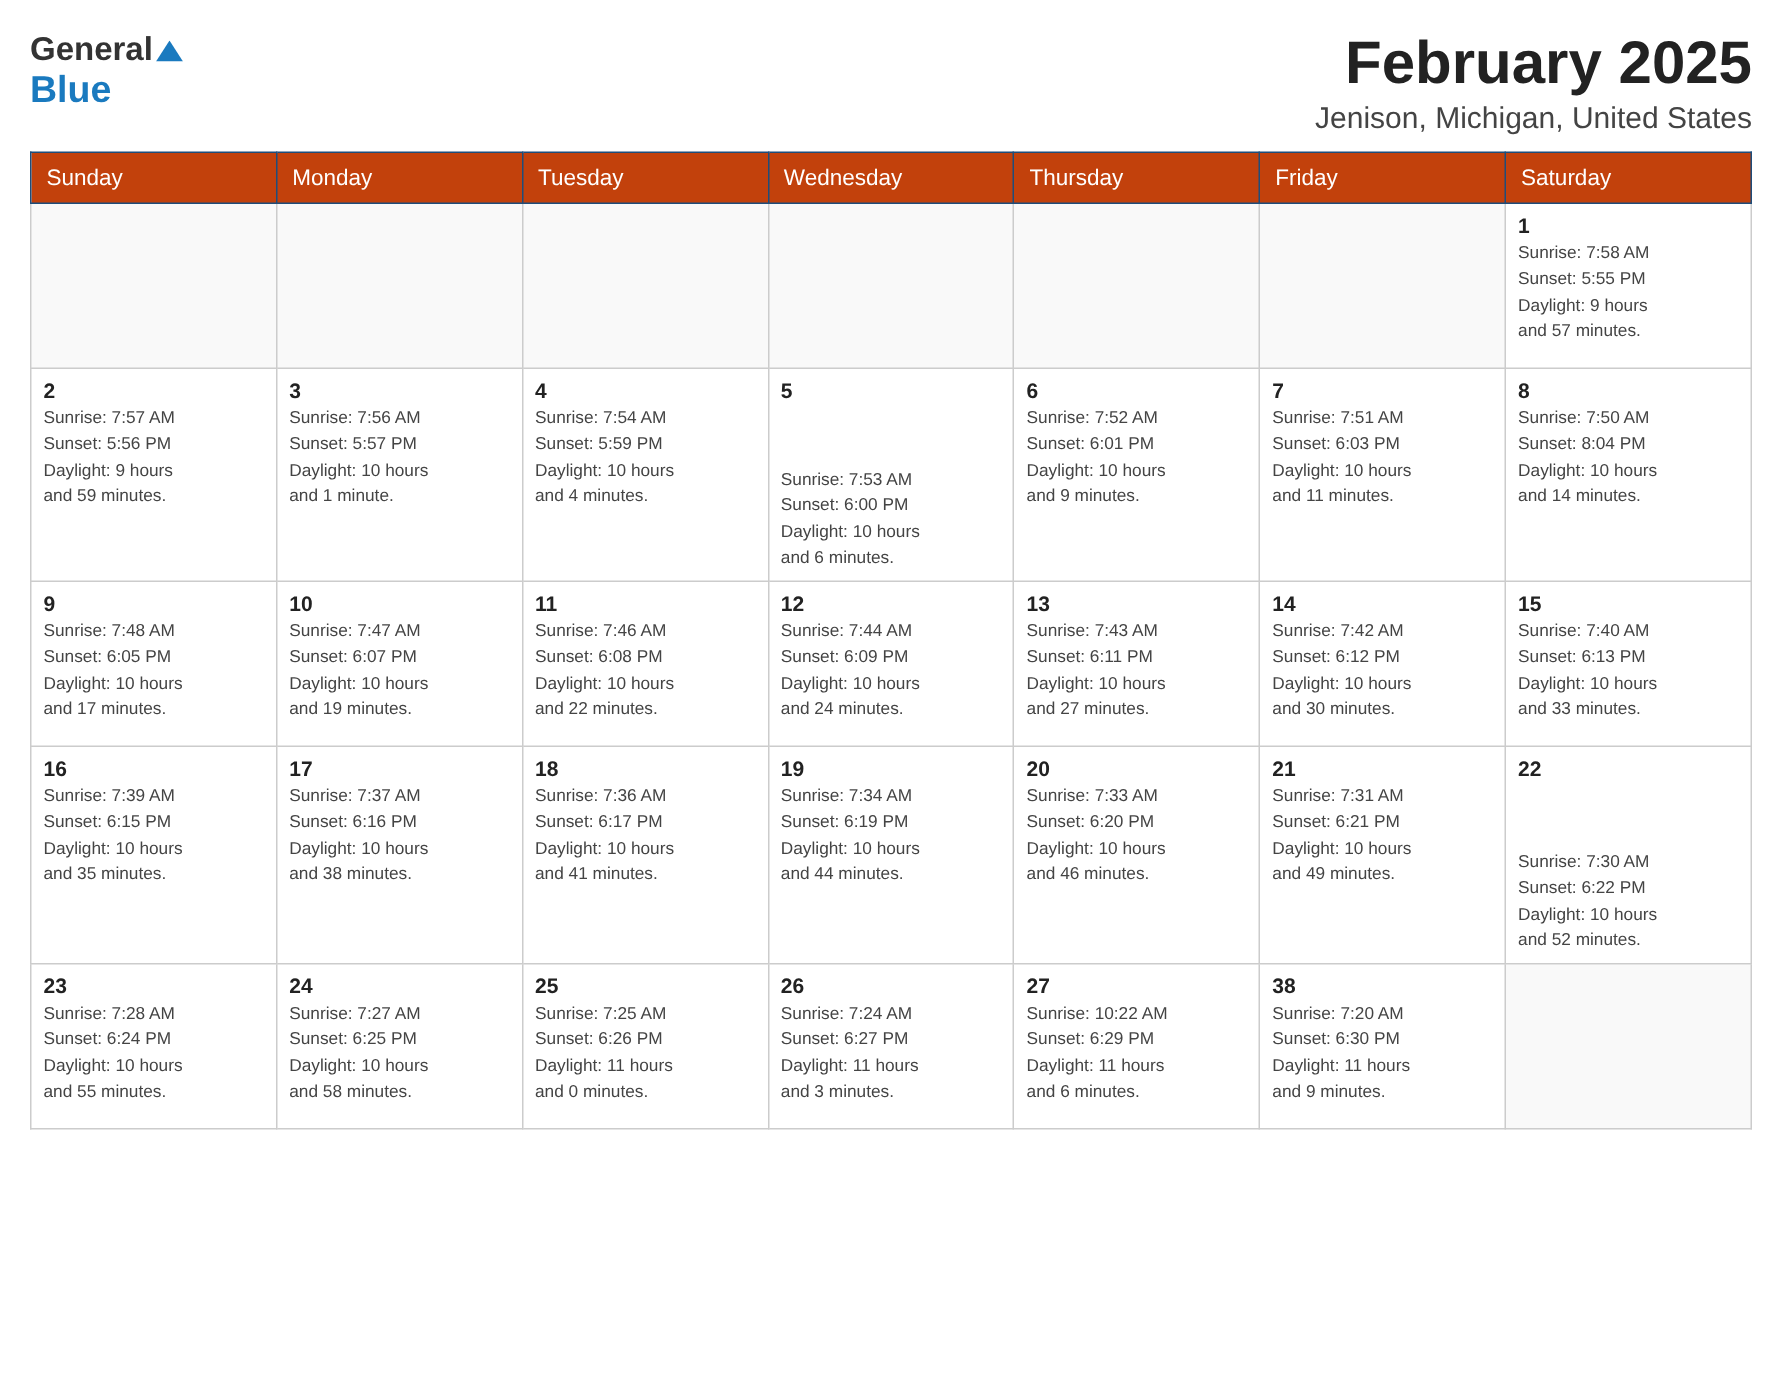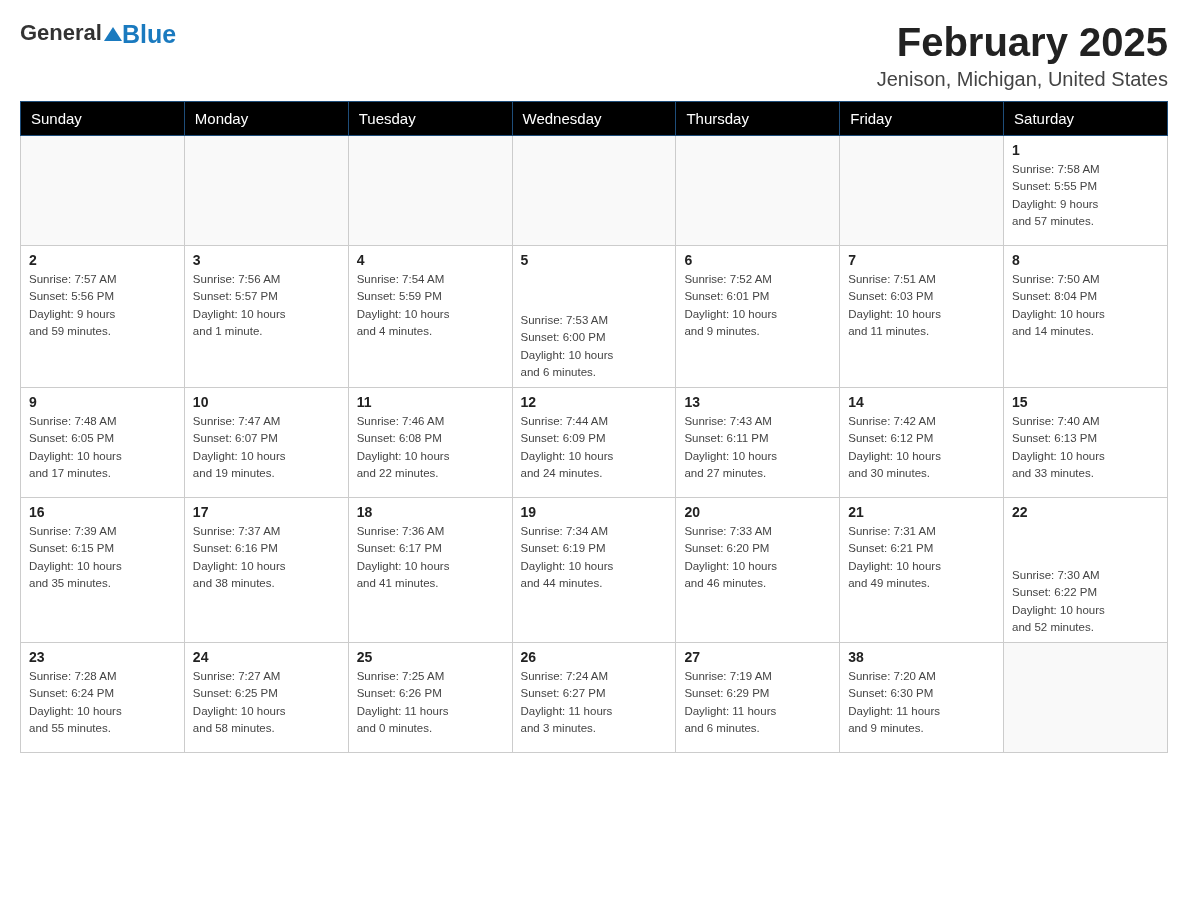--- a/index.html
+++ b/index.html
@@ -11,20 +11,21 @@
       min-height: 918px;
     }
     .header {
       display: flex;
       justify-content: space-between;
       align-items: flex-start;
       margin-bottom: 10px;
     }
     .logo {
       display: flex;
+      flex-direction: column;
       align-items: flex-start;
     }
     .logo-row {
       display: flex;
       align-items: center;
     }
     .title-block {
       text-align: right;
     }
     .month-title {
@@ -37,21 +38,21 @@
       font-size: 20px;
       color: #444;
       margin-top: 4px;
     }
     .calendar {
       width: 100%;
       border-collapse: collapse;
       margin-top: 10px;
     }
     .calendar th {
-      background-color: #000000;
+      background-color: #c2410c;
       color: #fff;
       font-size: 15px;
       font-weight: normal;
       padding: 8px 10px;
       text-align: left;
       border: 1px solid #1e4d7a;
     }
     .calendar td {
       vertical-align: top;
       border: 1px solid #ccc;
@@ -303,21 +304,21 @@
         </td>
         <td>
           <span class="day-num">26</span>
           <div class="day-info" style="white-space: pre-line;">Sunrise: 7:24 AM
 Sunset: 6:27 PM
 Daylight: 11 hours
 and 3 minutes.</div>
         </td>
         <td>
           <span class="day-num">27</span>
-          <div class="day-info" style="white-space: pre-line;">Sunrise: 7:19 AM
+          <div class="day-info" style="white-space: pre-line;">Sunrise: 10:22 AM
 Sunset: 6:29 PM
 Daylight: 11 hours
 and 6 minutes.</div>
         </td>
         <td>
           <span class="day-num">38</span>
           <div class="day-info" style="white-space: pre-line;">Sunrise: 7:20 AM
 Sunset: 6:30 PM
 Daylight: 11 hours
 and 9 minutes.</div>

